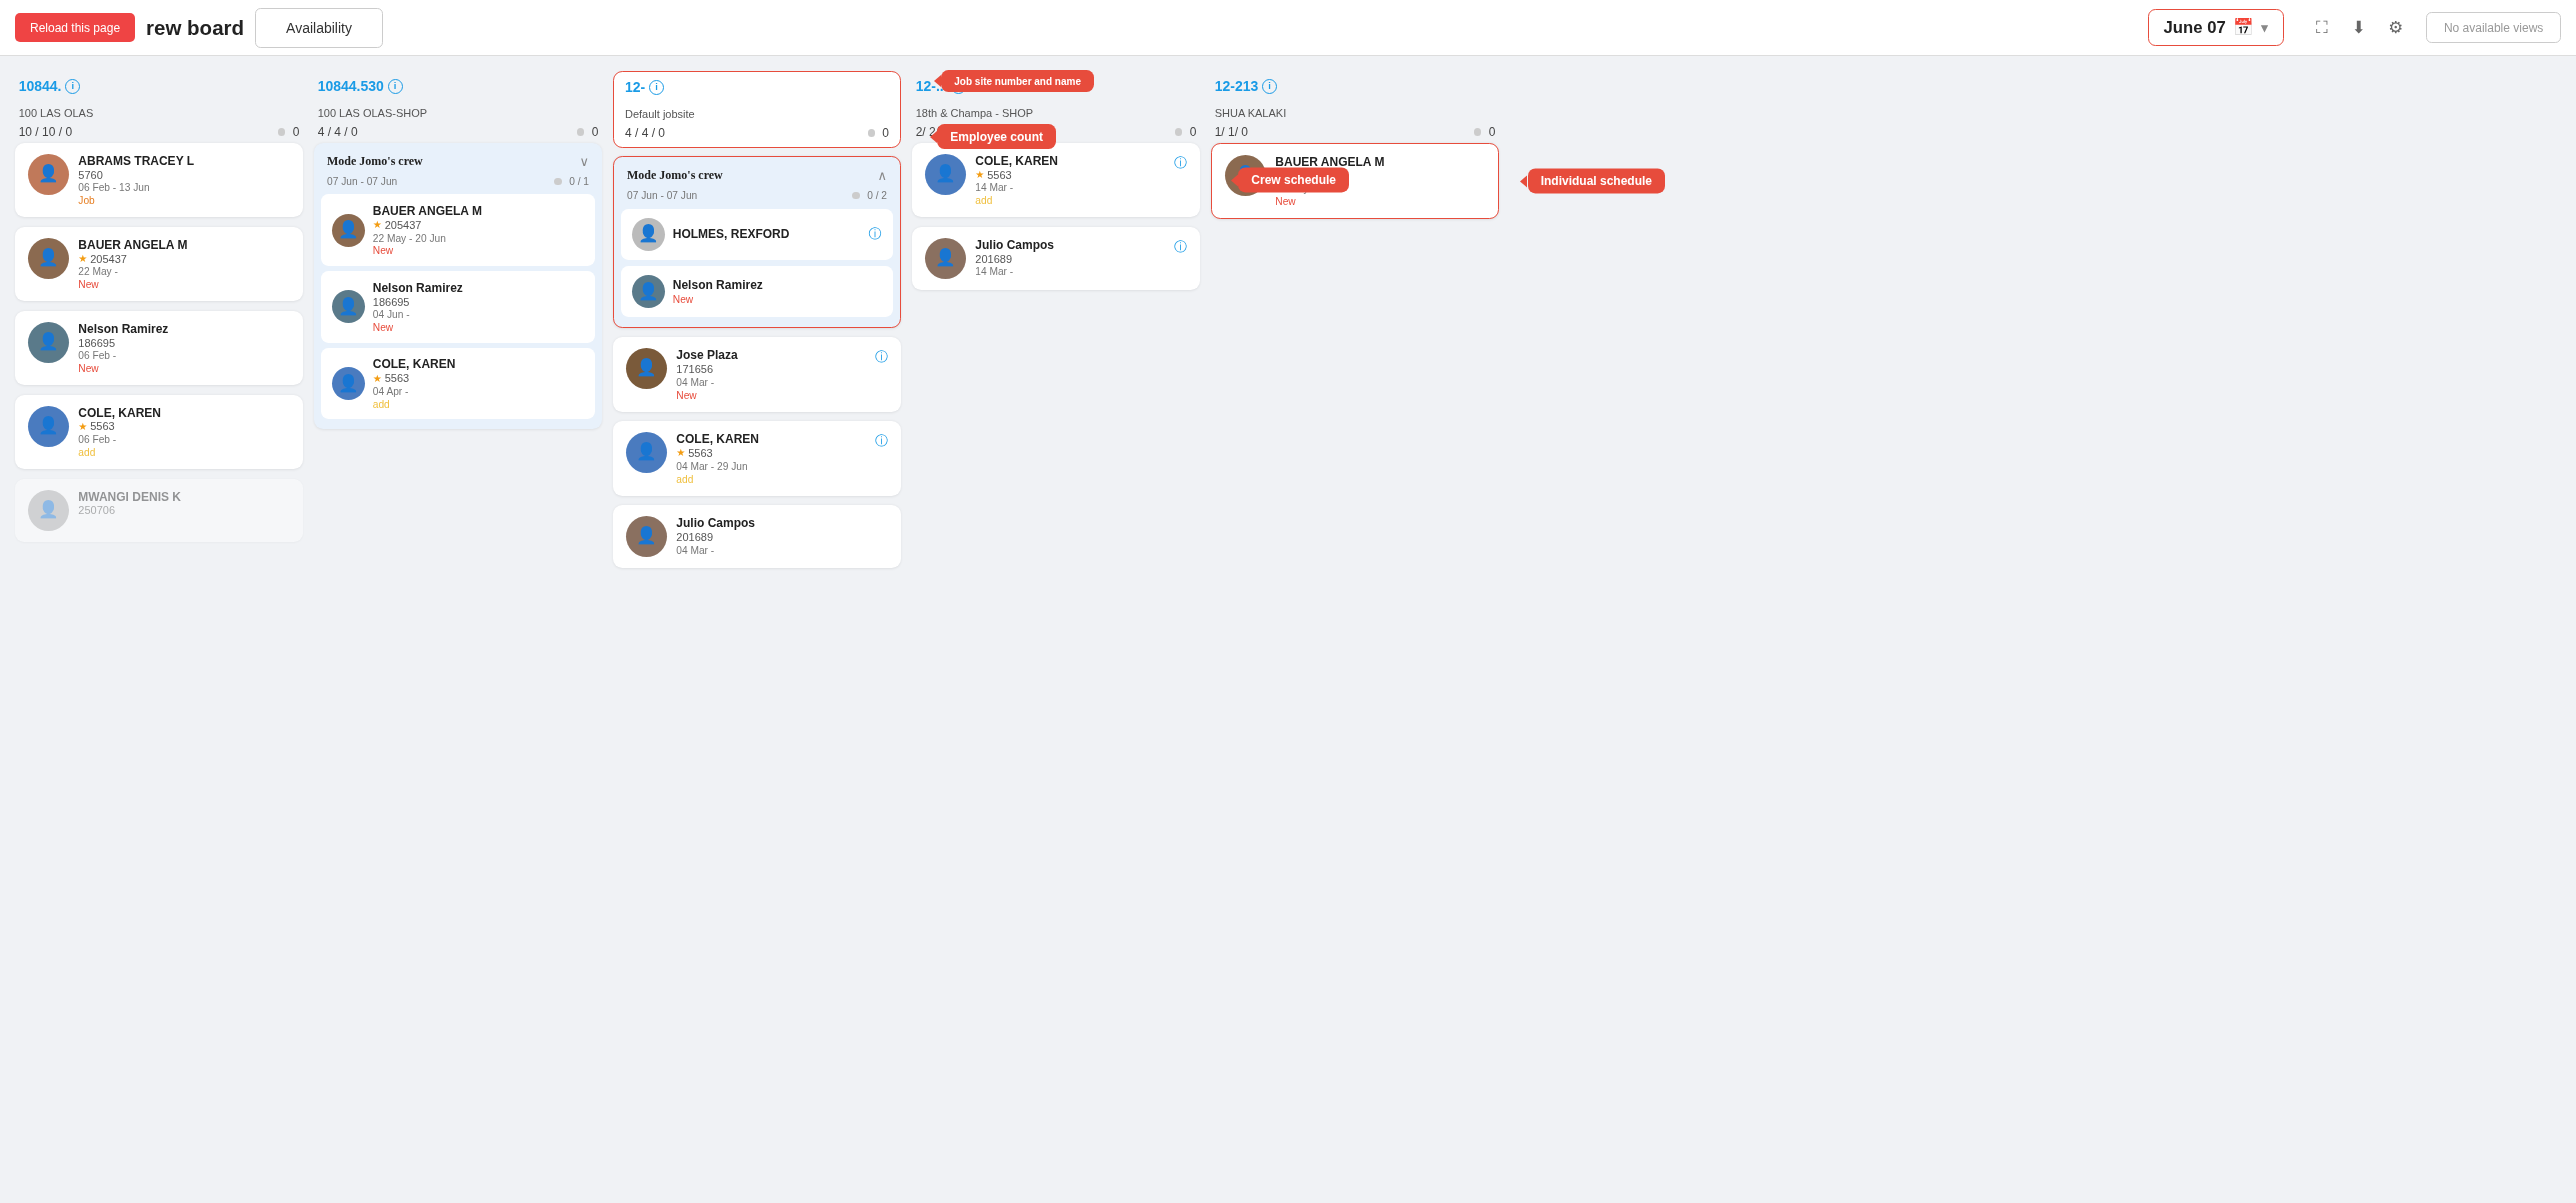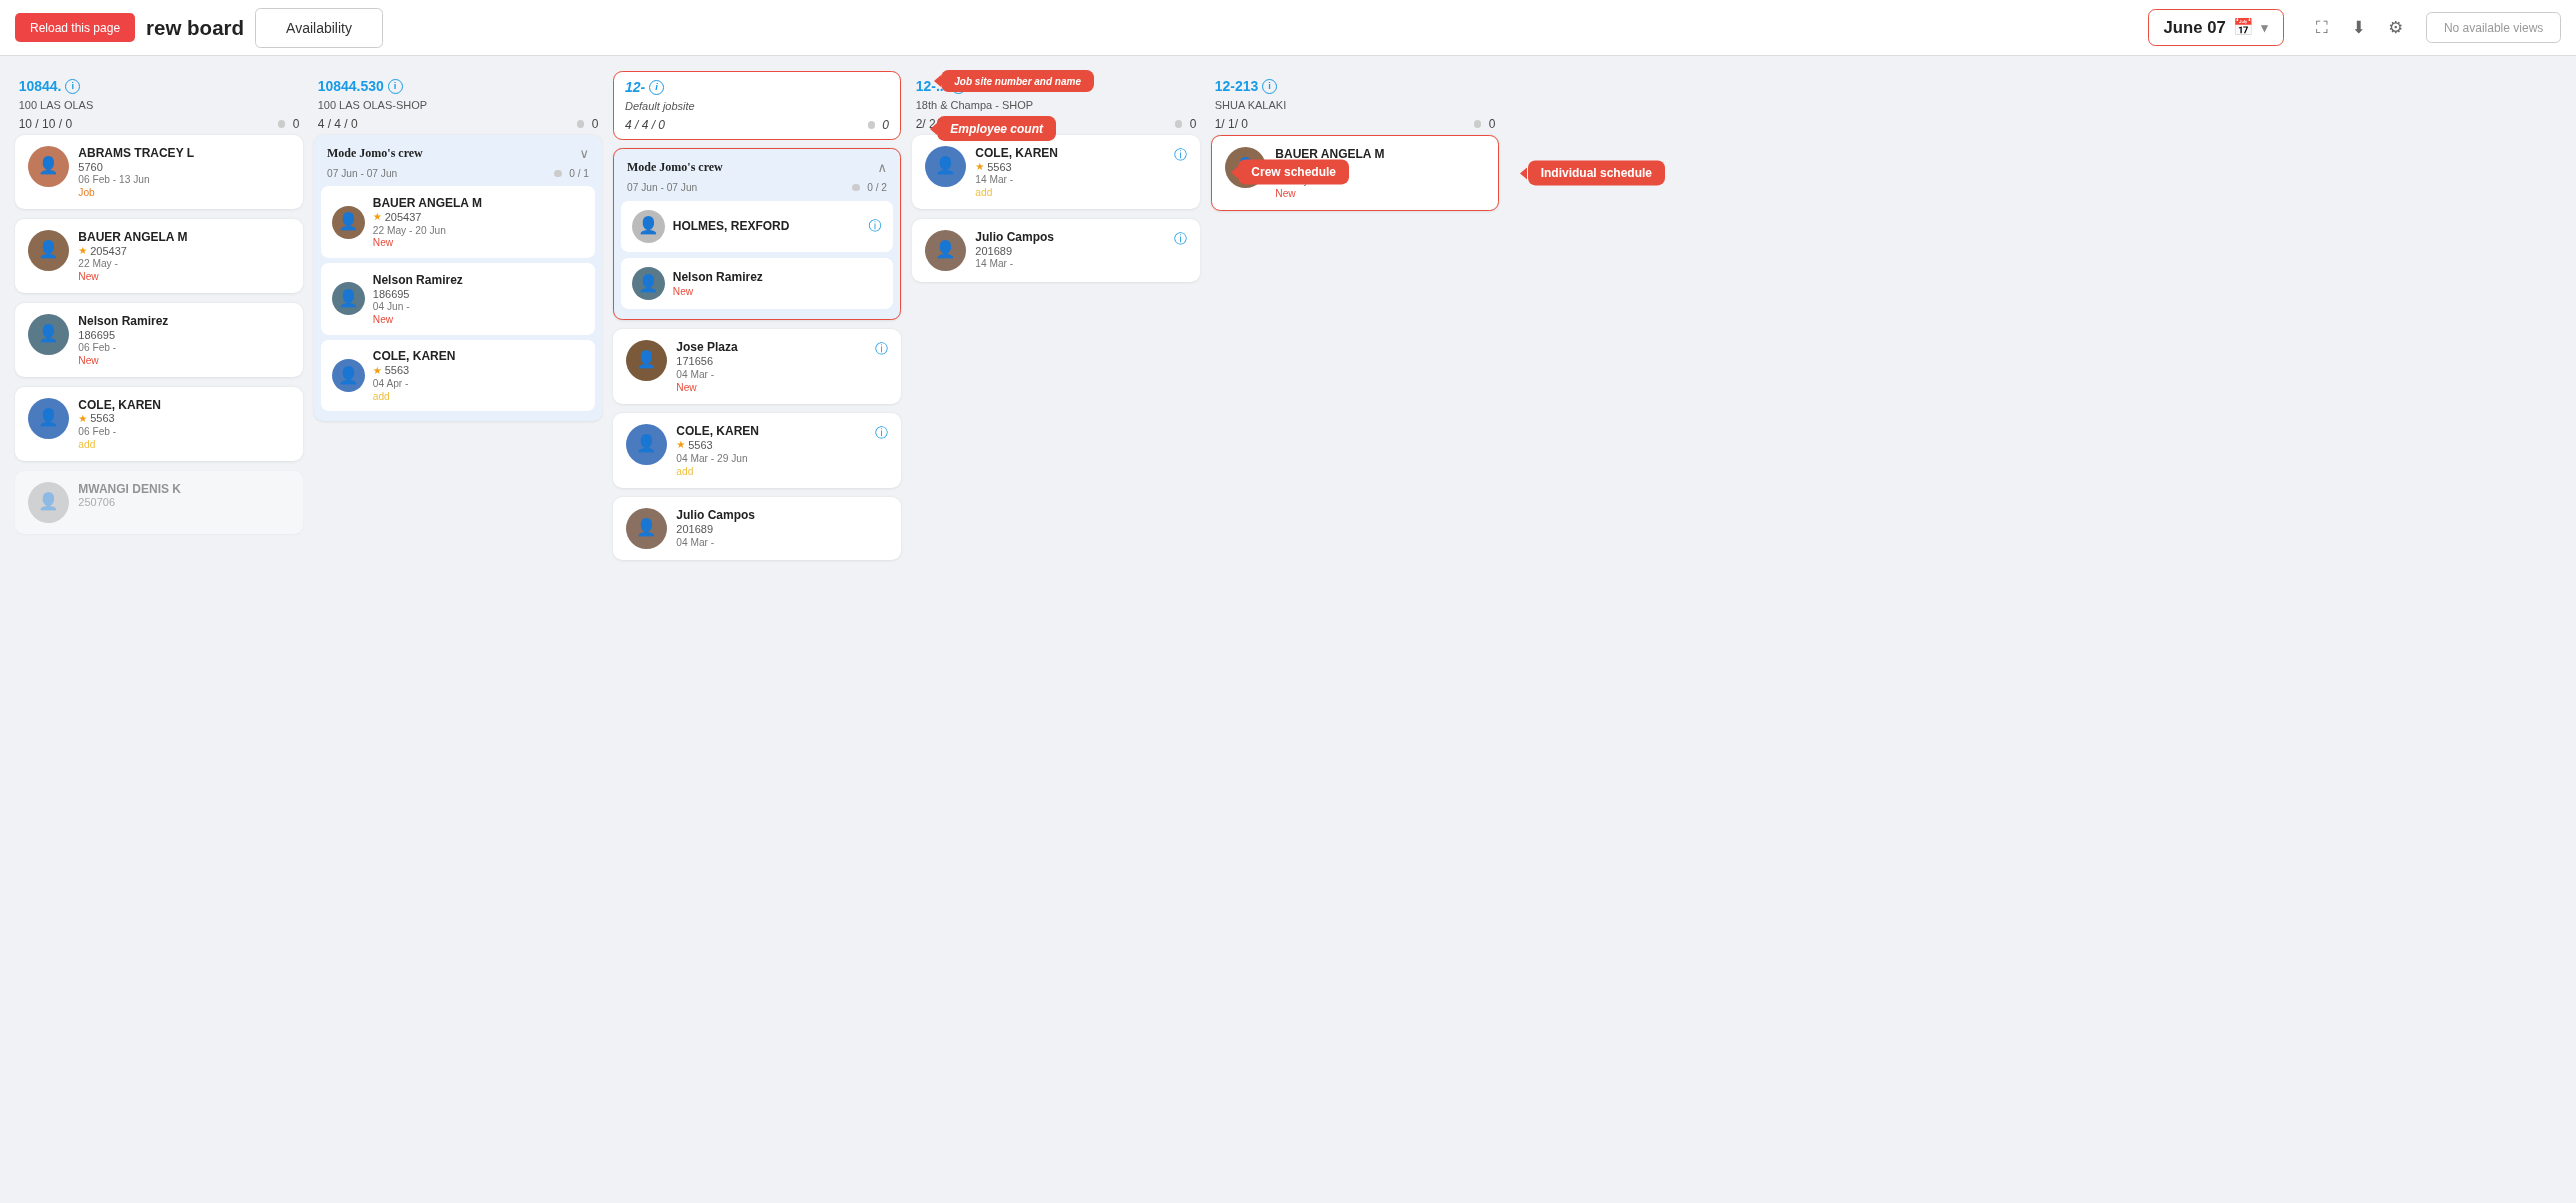--- a/index.html
+++ b/index.html
@@ -34,21 +34,21 @@
 
     .main-content { display: flex; gap: 0; padding: 15px; overflow-x: auto; min-height: calc(100vh - 56px); }
 
     .column {
       min-width: 260px; max-width: 288px; flex: 1; background: transparent;
       display: flex; flex-direction: column; gap: 0; margin-right: 11px;
     }
 
     .col-header { padding: 7.4px 3.7px 3.7px 3.7px; }
     .col-job-number { color: #1a9be6; font-size: 14px; font-weight: 600; display: flex; align-items: center; gap: 3.7px; }
-    .col-job-name { color: #555; font-size: 11px; margin-top: 5px; }
+    .col-job-name { color: #555; font-size: 11px; margin-top: 13px; }
     .col-counts { color: #444; font-size: 12px; margin-top: 5.6px; display: flex; align-items: center; justify-content: space-between; }
     .dot { width: 7.4px; height: 7.4px; border-radius: 50%; background: #ccc; display: inline-block; margin-right: 3.7px; }
 
     .employee-card {
       background: #fff; border-radius: 9.3px; padding: 11px 13px; margin-bottom: 9.3px;
       box-shadow: 0 0.9px 2.8px rgba(0,0,0,0.08); display: flex; align-items: flex-start; gap: 9.3px;
     }
     .employee-card.highlighted { border: 1.9px solid #e74c3c; }
     .avatar {
       width: 41px; height: 41px; border-radius: 50%; background: #bbb;
@@ -129,21 +129,21 @@
       position: absolute; right: -167px; bottom: -9.3px;
       background: #e74c3c; color: #fff; font-size: 12px; font-weight: 600;
       padding: 5.6px 13px; border-radius: 7.4px; white-space: nowrap; z-index: 10;
     }
     .empcount-annotation::before {
       content: ''; position: absolute; left: -7.4px; top: 50%; transform: translateY(-50%);
       border-top: 6.5px solid transparent; border-bottom: 6.5px solid transparent;
       border-right: 7.4px solid #e74c3c;
     }
 
-    .col-header-annotations { position: relative; font-style: italic; }
+    .col-header-annotations { position: relative; }
 
     .info-i { 
       display: inline-flex; align-items: center; justify-content: center;
       width: 15px; height: 15px; border-radius: 50%; border: 1.4px solid #1a9be6;
       color: #1a9be6; font-size: 9.3px; font-weight: 700; cursor: pointer;
     }
   </style>
 </head>
 <body>
 

